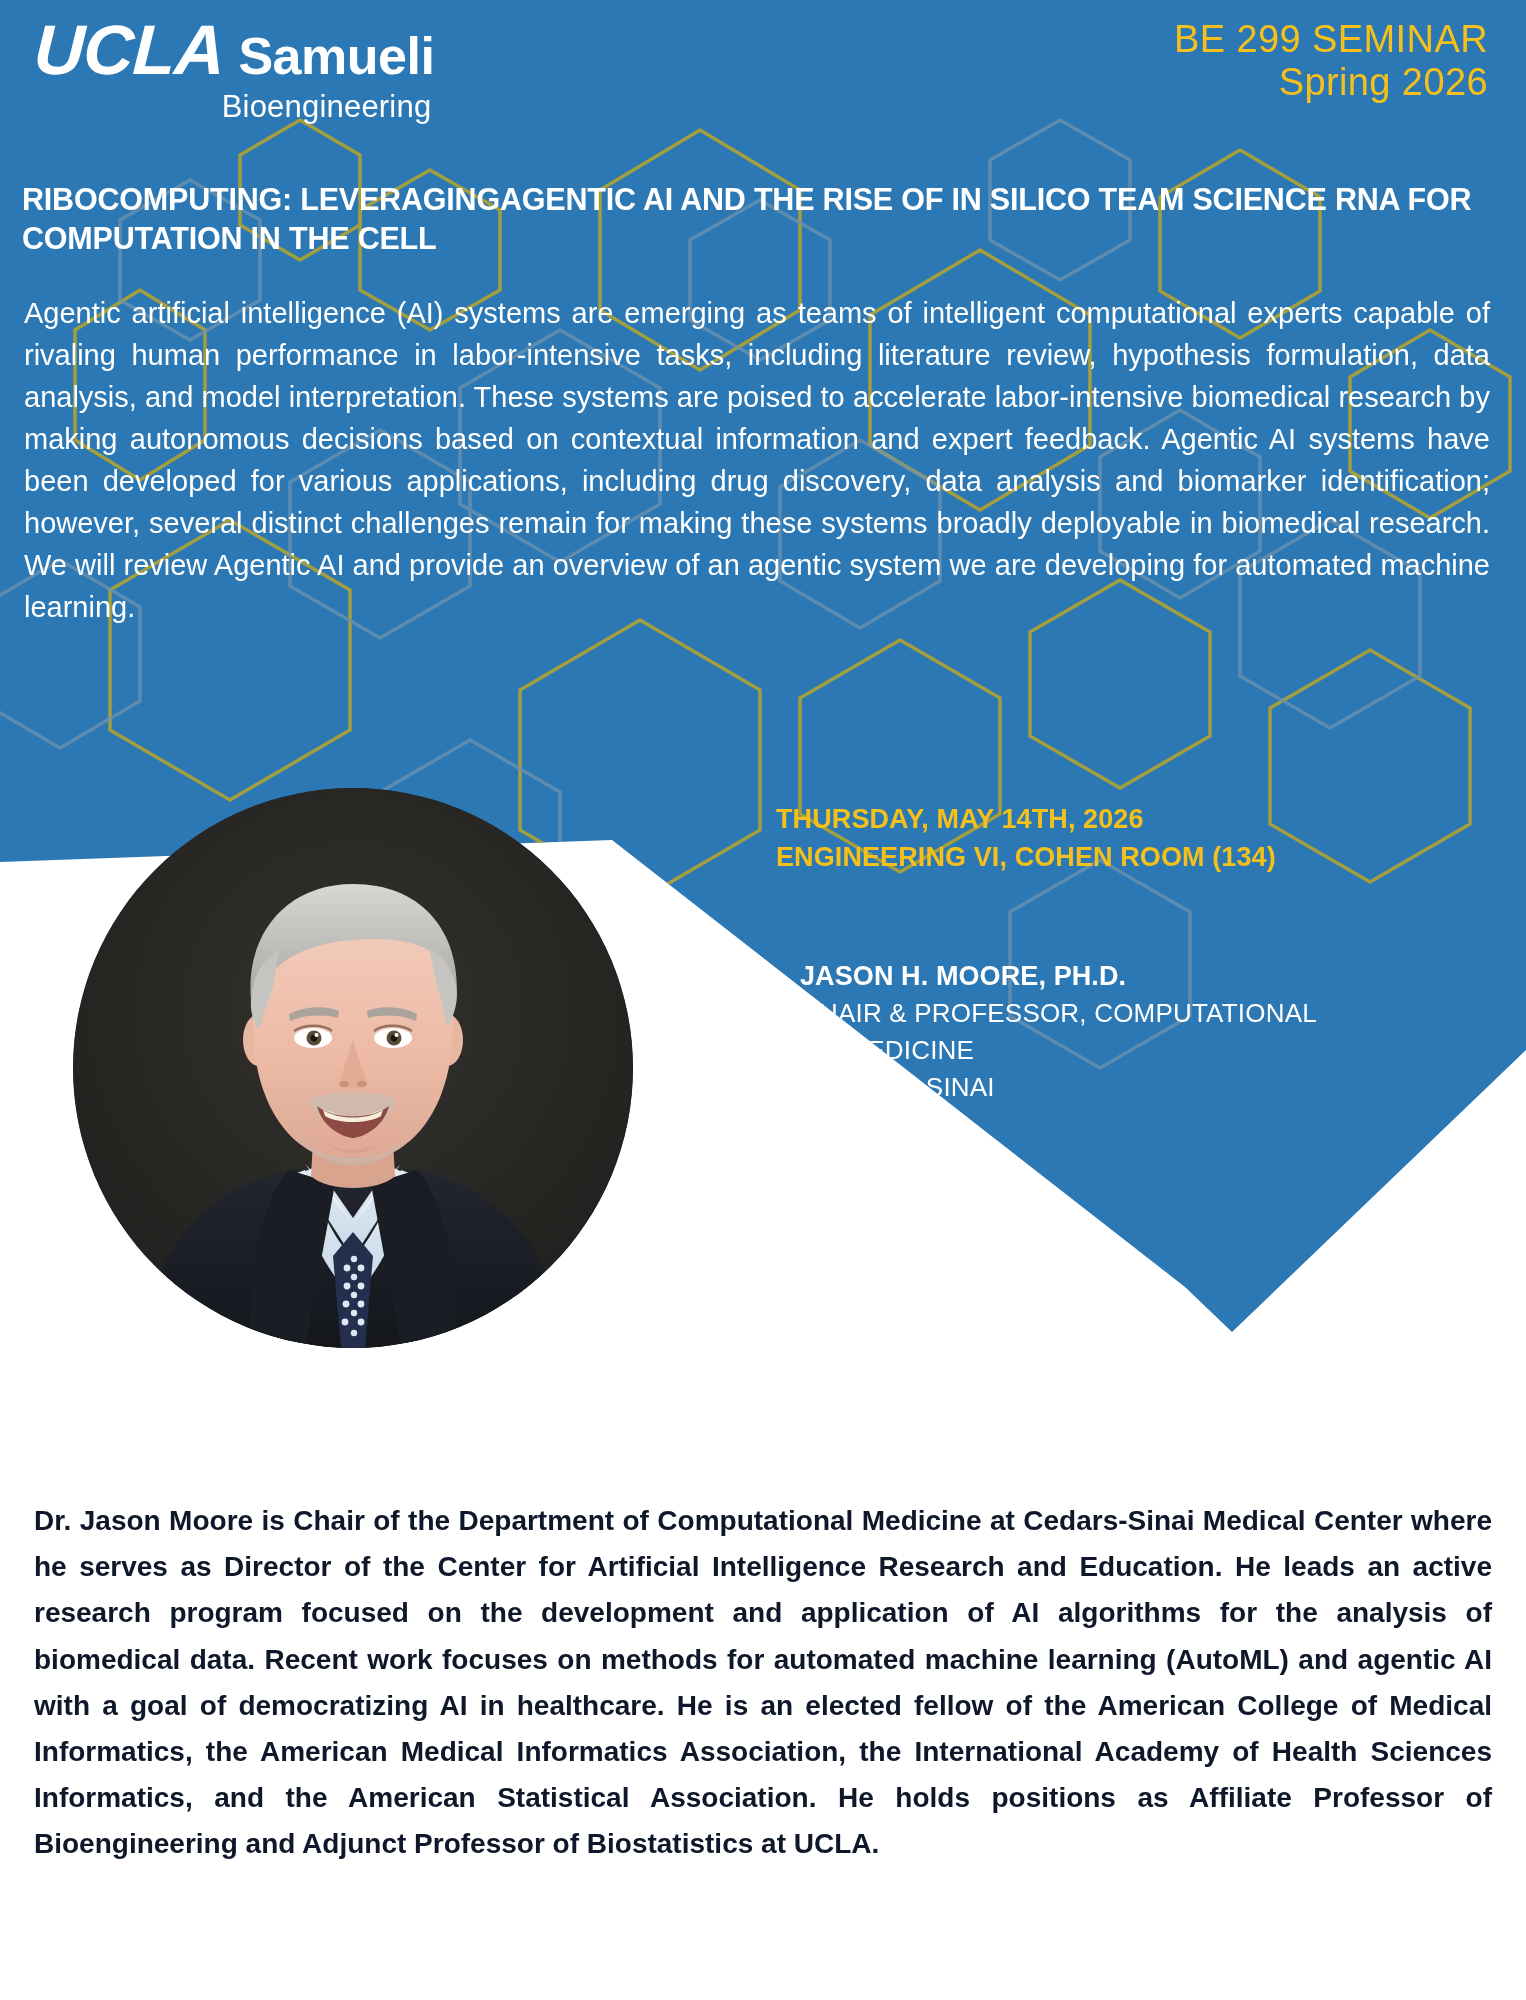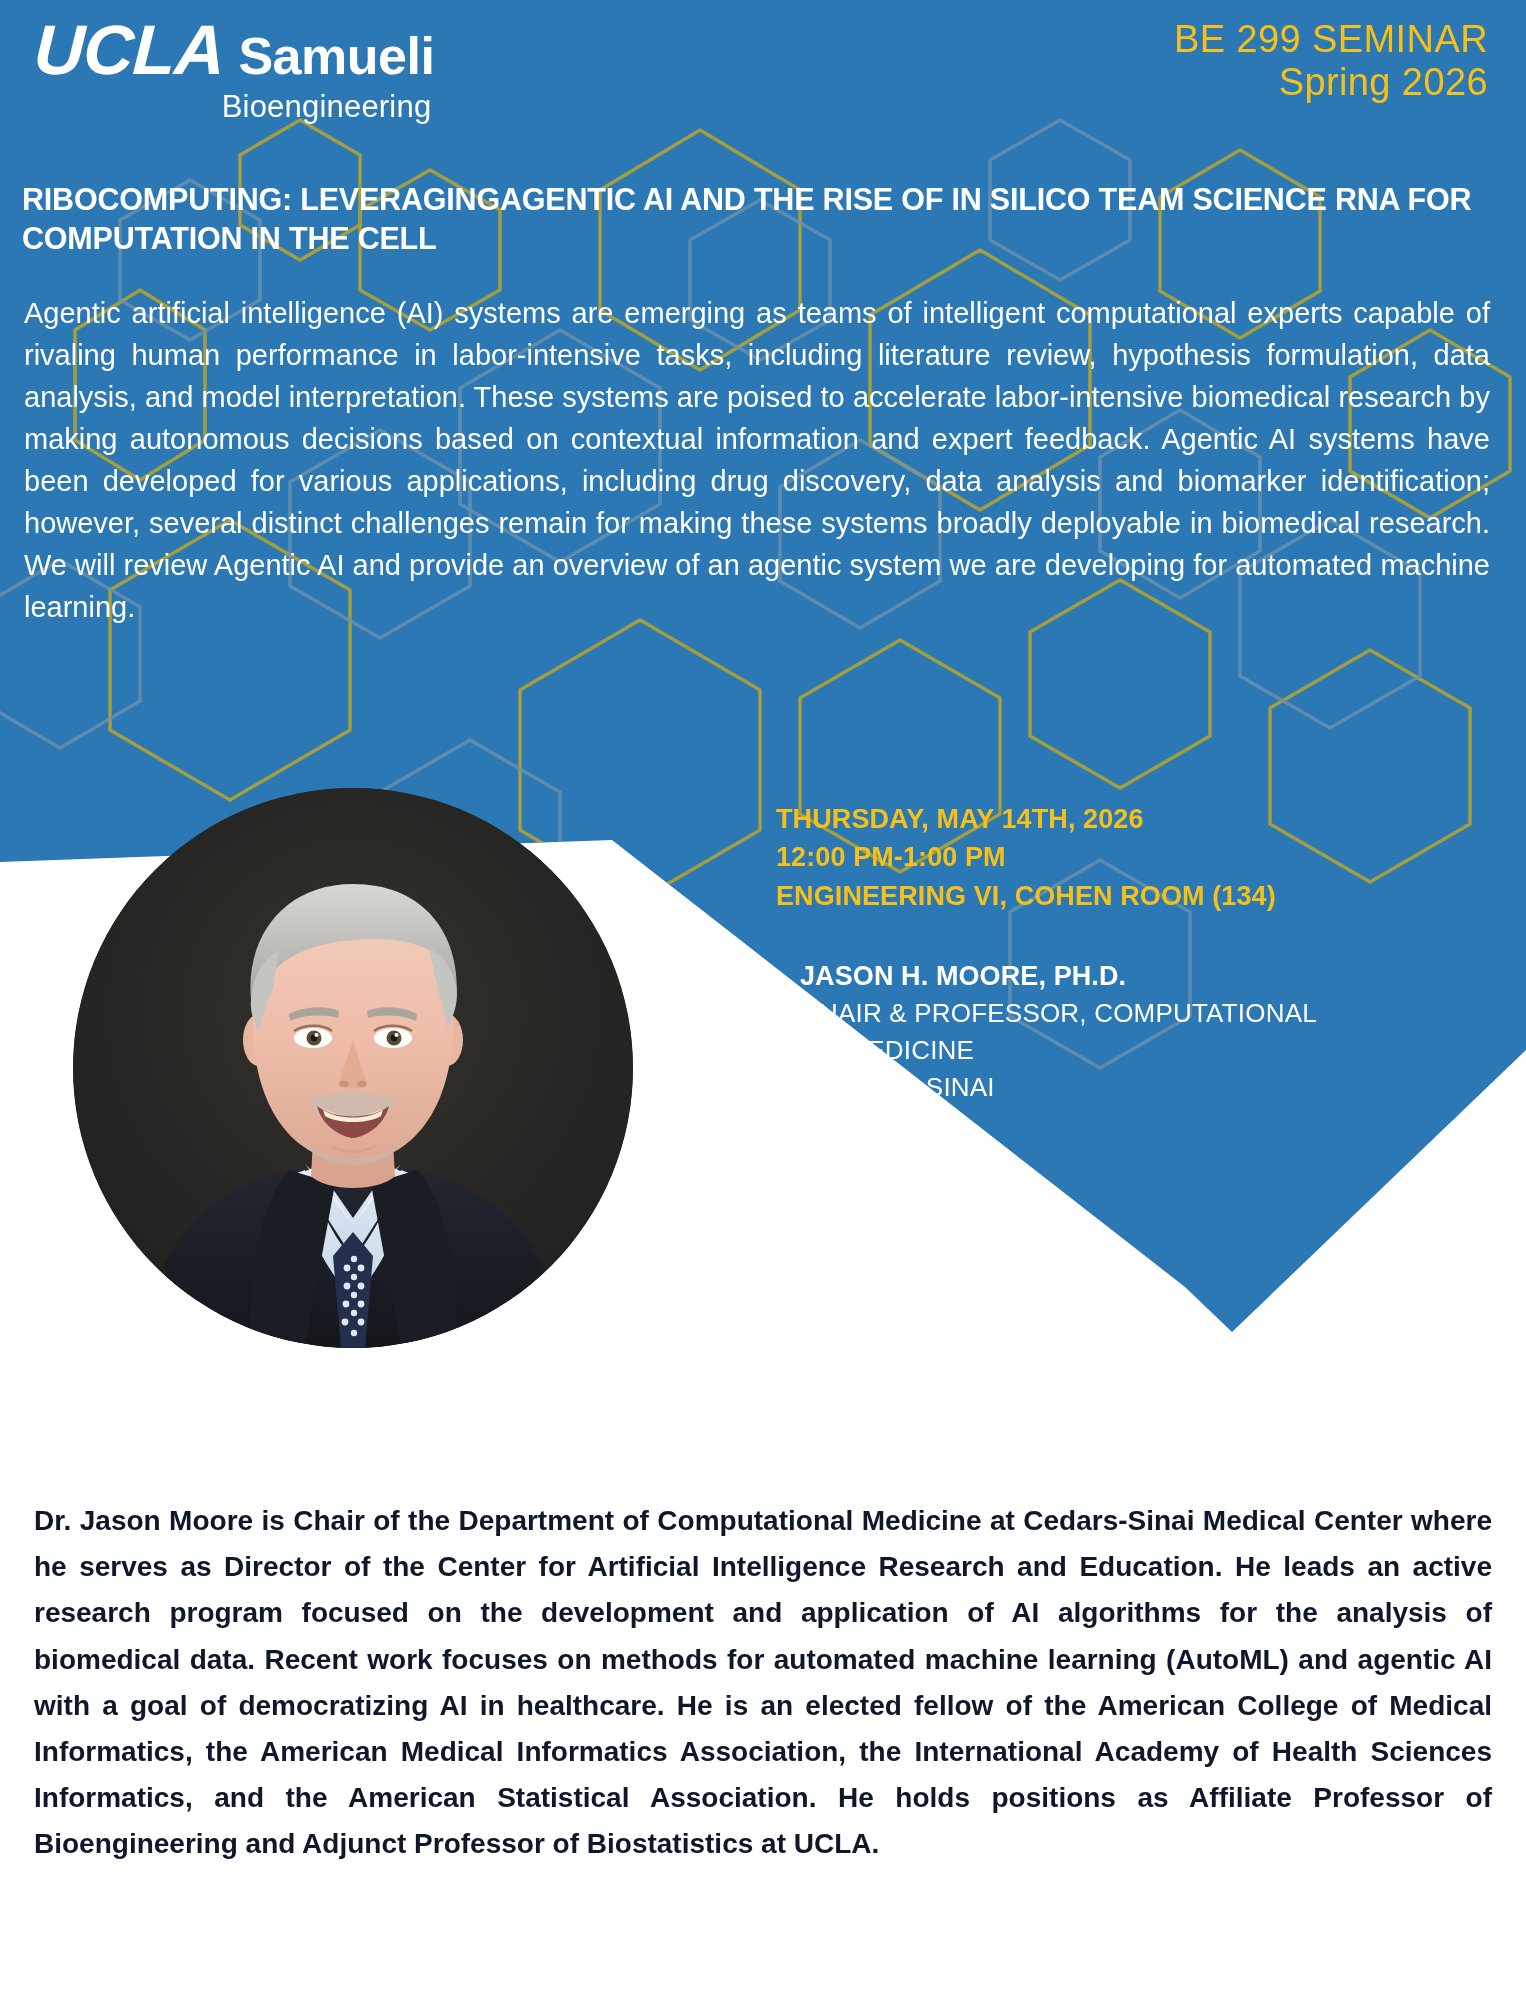--- a/index.html
+++ b/index.html
@@ -226,21 +226,20 @@
       </div>
 
     </div>
 
     <div class="title">RIBOCOMPUTING: LEVERAGINGAGENTIC AI AND THE RISE OF IN SILICO TEAM SCIENCE RNA FOR COMPUTATION IN THE CELL</div>
 
     <div class="abstract">Agentic artificial intelligence (AI) systems are emerging as teams of intelligent computational experts capable of rivaling human performance in labor-intensive tasks, including literature review, hypothesis formulation, data analysis, and model interpretation. These systems are poised to accelerate labor-intensive biomedical research by making autonomous decisions based on contextual information and expert feedback. Agentic AI systems have been developed for various applications, including drug discovery, data analysis and biomarker identification; however, several distinct challenges remain for making these systems broadly deployable in biomedical research. We will review Agentic AI and provide an overview of an agentic system we are developing for automated machine learning.</div>
 
     <div class="event-block">
       <div class="event-line">THURSDAY, MAY 14TH, 2026</div>
-      <div class="event-line">12:00 PM-1:00 PM</div>
       <div class="event-line">ENGINEERING VI, COHEN ROOM (134)</div>
     </div>
 
     <div class="speaker-block">
       <div class="speaker-name">JASON H. MOORE, PH.D.</div>
       <div class="speaker-line">CHAIR &amp; PROFESSOR, COMPUTATIONAL</div>
       <div class="speaker-line">BIOMEDICINE</div>
       <div class="speaker-line">CEDARS- SINAI</div>
     </div>
 

